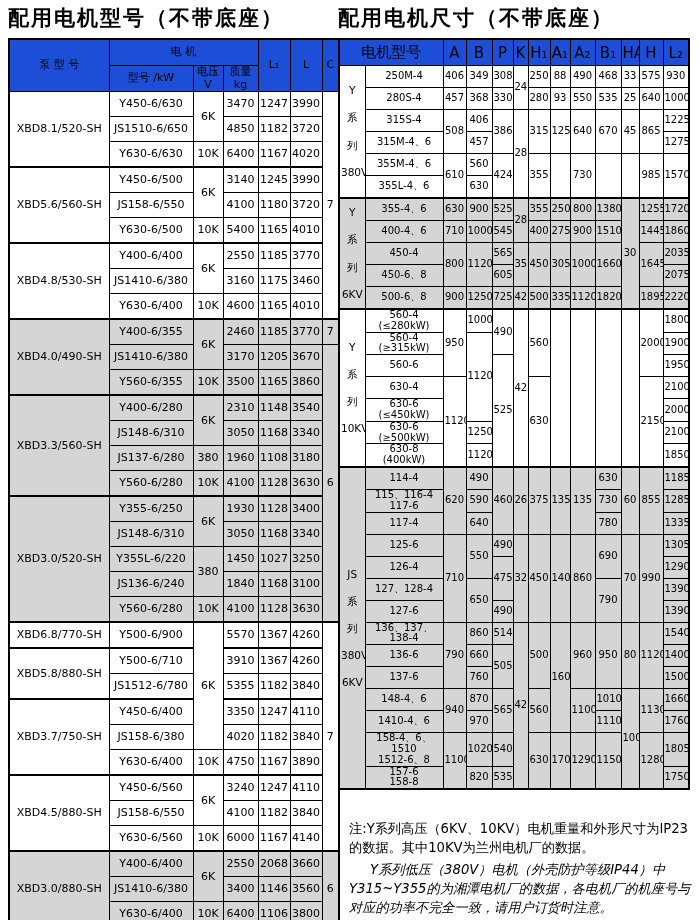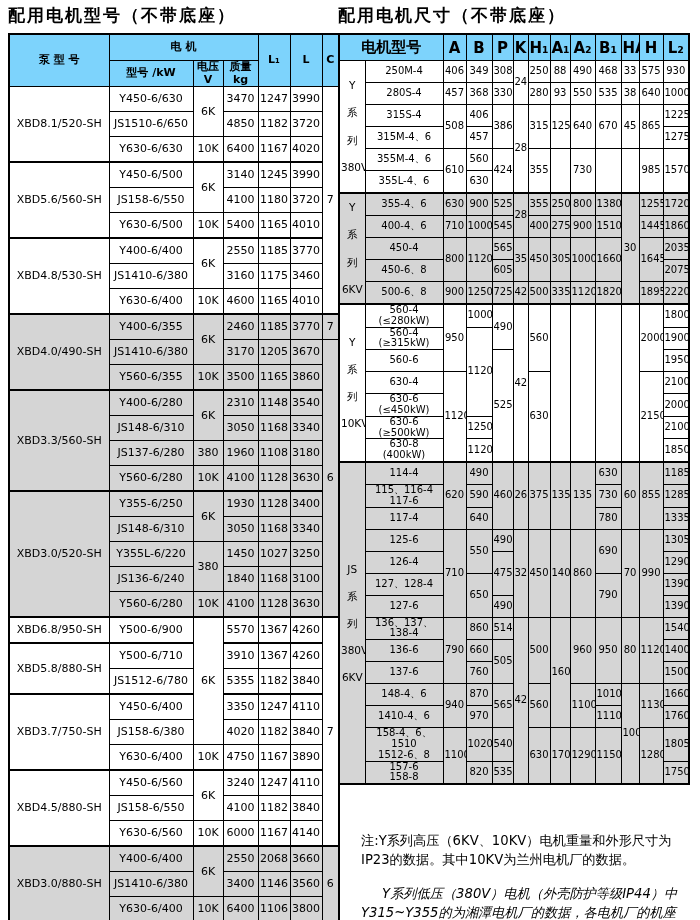--- a/index.html
+++ b/index.html
@@ -3,35 +3,35 @@
 <meta charset="utf-8">
 <style>
   html,body{margin:0;padding:0;}
   body{
     width:700px;height:920px;background:#ffffff;position:relative;
     font-family:"DejaVu Sans","Liberation Sans",sans-serif;color:#000;
   }
   .col{position:absolute;top:4px;}
   .col-left{left:8px;width:331px;}
   .col-right{left:338px;width:351px;}
-  .title{font-size:17px;font-weight:bold;margin:0 0 6px 0;letter-spacing:2px;white-space:nowrap;}
+  .title{font-size:21px;font-weight:bold;margin:0 0 6px 0;letter-spacing:2px;white-space:nowrap;}
   table{border-collapse:collapse;table-layout:fixed;width:100%;border:2px solid #000;}
   td,th{border:1px solid #000;text-align:center;vertical-align:middle;padding:0 1px;overflow:hidden;font-weight:normal;}
-  thead th{background:#7dd3fc;font-weight:bold;}
+  thead th{background:#1d4ed8;font-weight:normal;}
   tr.g{background:#d5d5d5;}
   tr.gs td{border-top:2px solid #000;}
   #tbl-left{font-size:11px;}
   #tbl-left td{height:24px;line-height:1.1;}
   #tbl-left thead th{height:25px;line-height:1.15;font-size:11px;}
   #tbl-right{font-size:10px;}
   #tbl-right td{height:21px;line-height:1.08;}
   #tbl-right thead th{height:25px;font-size:15px;}
   td.vlabel div{line-height:1.05;padding:8px 0;font-size:10.5px;}
   .note{position:absolute;left:345px;top:816px;width:354px;font-size:13.2px;line-height:1.42;}
-  .note p{margin:16px;}
+  .note p{margin:4px;}
   .note p.indent{text-indent:1.6em;font-style:italic;}
 </style>
 </head>
 <body>
 
 <div class="col col-left">
   <h2 class="title">配用电机型号（不带底座）</h2>
   <table id="tbl-left">
       <colgroup>
         <col style="width: 100px;">
@@ -200,21 +200,21 @@
           <td>3100</td>
         </tr>
         <tr class="g">
           <td>Y560-6/280</td>
           <td>10K</td>
           <td>4100</td>
           <td>1128</td>
           <td>3630</td>
         </tr>
         <tr class="gs">
-          <td>XBD6.8/950-SH</td>
+          <td>XBD6.8/770-SH</td>
           <td>Y500-6/900</td>
           <td rowspan="5">6K</td>
           <td>5570</td>
           <td>1367</td>
           <td>4260</td>
           <td rowspan="9">7</td>
         </tr>
         <tr class="gs">
           <td rowspan="2">XBD5.8/880-SH</td>
           <td>Y500-6/710</td>
@@ -352,21 +352,21 @@
         </tr>
         <tr>
           <td>280S-4</td>
           <td>457</td>
           <td>368</td>
           <td>330</td>
           <td>280</td>
           <td>93</td>
           <td>550</td>
           <td>535</td>
-          <td>38</td>
+          <td>25</td>
           <td>640</td>
           <td>1000</td>
         </tr>
         <tr>
           <td>315S-4</td>
           <td rowspan="2">508</td>
           <td>406</td>
           <td rowspan="2">386</td>
           <td rowspan="4">28</td>
           <td rowspan="2">315</td>

